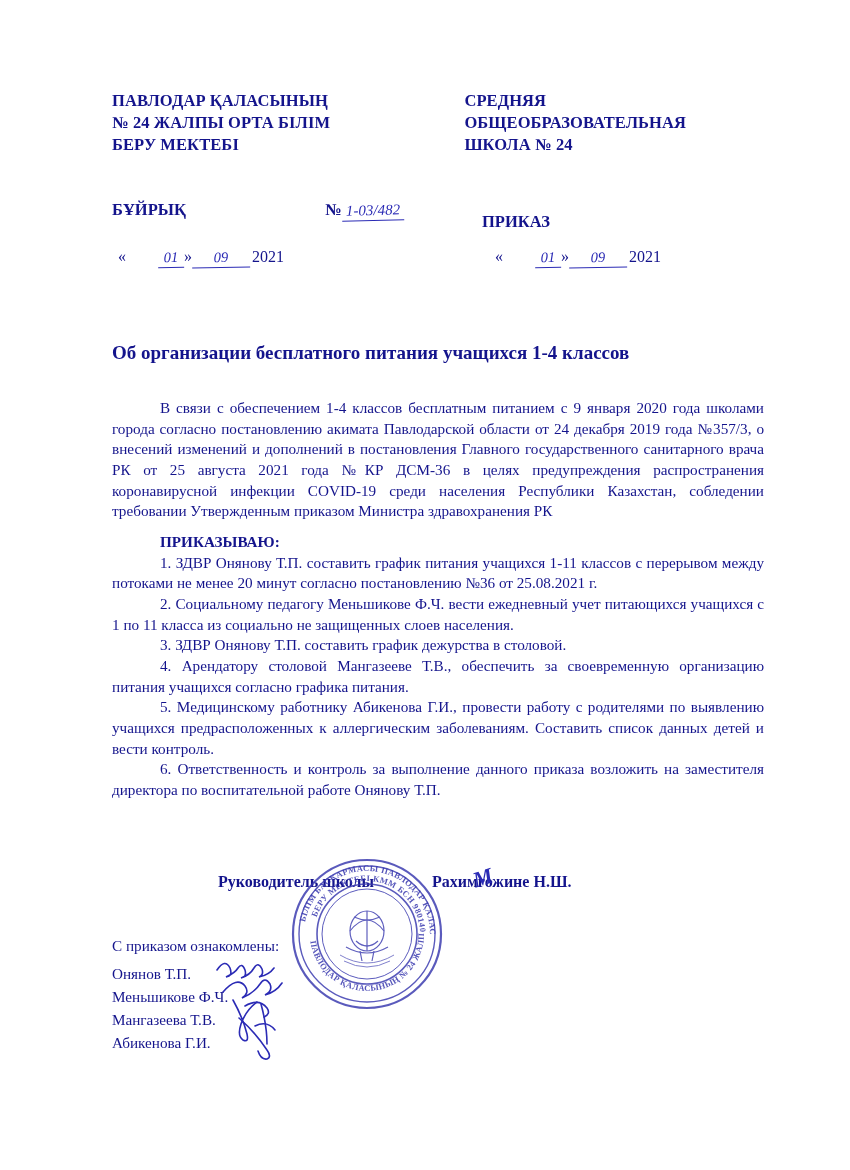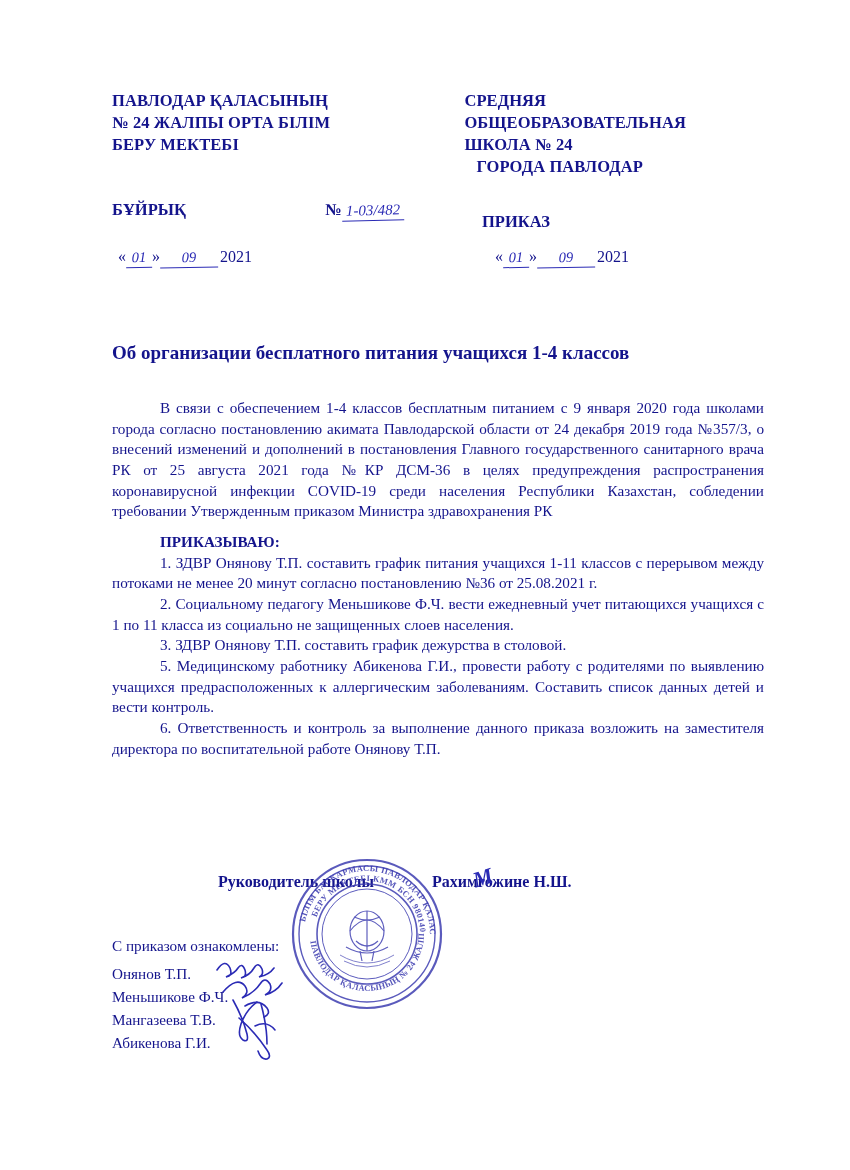--- a/index.html
+++ b/index.html
@@ -102,21 +102,21 @@
     font-family: "Liberation Serif", serif;
     font-style: italic;
     font-size: 14.5px;
     color: #2b2bb5;
     border-bottom: 1px solid #2b2bb5;
     display: inline-block;
     text-align: center;
     padding-bottom: 1px;
     transform: rotate(-1deg);
   }
-  .hand.day { width: 26px; }
+  .hand.day { width: 26px; margin-left: 32px; }
   .hand.month { width: 58px; }
   .date-row .year {
     font-size: 16px;
     padding-left: 2px;
   }
   
   .subject {
     position: absolute;
     left: 112px;
     top: 342px;
@@ -212,21 +212,20 @@
   <div class="header">
     <div class="header-col-left">
       <div>ПАВЛОДАР ҚАЛАСЫНЫҢ</div>
       <div>№ 24 ЖАЛПЫ ОРТА БІЛІМ</div>
       <div>БЕРУ МЕКТЕБІ</div>
     </div>
     <div class="header-col-right">
       <div>СРЕДНЯЯ</div>
       <div>ОБЩЕОБРАЗОВАТЕЛЬНАЯ</div>
       <div>ШКОЛА № 24</div>
-      <div class="indent-line">ГОРОДА ПАВЛОДАР</div>
     </div>
   </div>
 
   <div class="order-row">
     <span class="order-word-left">БҰЙРЫҚ</span>
     <span class="order-no">
       <span>№</span><span class="order-no-value">1-03/482</span>
     </span>
     <span class="order-word-right">ПРИКАЗ</span>
   </div>
@@ -240,20 +239,21 @@
   </div>
 
   <div class="subject">Об организации бесплатного питания учащихся 1-4 классов</div>
 
   <div class="body-text">
     <p>В связи с обеспечением 1-4 классов бесплатным питанием с 9 января 2020 года школами города  согласно постановлению акимата Павлодарской области от 24 декабря 2019 года №357/3, о внесений изменений и дополнений в постановления Главного государственного санитарного врача РК от 25 августа 2021 года №КР ДСМ-36 в целях предупреждения распространения коронавирусной инфекции COVID-19 среди населения Республики Казахстан, собледении требовании Утвержденным приказом Министра здравохранения РК</p>
     <p class="cmd">ПРИКАЗЫВАЮ:</p>
     <p>1. ЗДВР Онянову Т.П. составить график питания учащихся 1-11 классов с перерывом между потоками не менее  20 минут согласно постановлению №36 от 25.08.2021 г.</p>
     <p>2. Социальному педагогу Меньшикове Ф.Ч. вести ежедневный учет питающихся учащихся с 1 по 11 класса из социально не защищенных слоев населения.</p>
     <p>3. ЗДВР Онянову Т.П. составить график дежурства в столовой.</p>
+    <p>4. Арендатору столовой Мангазееве Т.В., обеспечить за своевременную организацию питания учащихся согласно графика питания.</p>
     <p>5. Медицинскому работнику Абикенова Г.И., провести работу с родителями по выявлению учащихся предрасположенных к аллергическим заболеваниям. Составить список данных детей и вести контроль.</p>
     <p>6. Ответственность и контроль за выполнение данного приказа возложить на заместителя директора по воспитательной работе Онянову Т.П.</p>
   </div>
 
   <div class="signature">
     <span class="sig-role">Руководитель школы</span><span class="sig-name">Рахимгожине Н.Ш.</span>
     <span class="sig-mark">М</span>
   </div>
 
   <div class="stamp">

